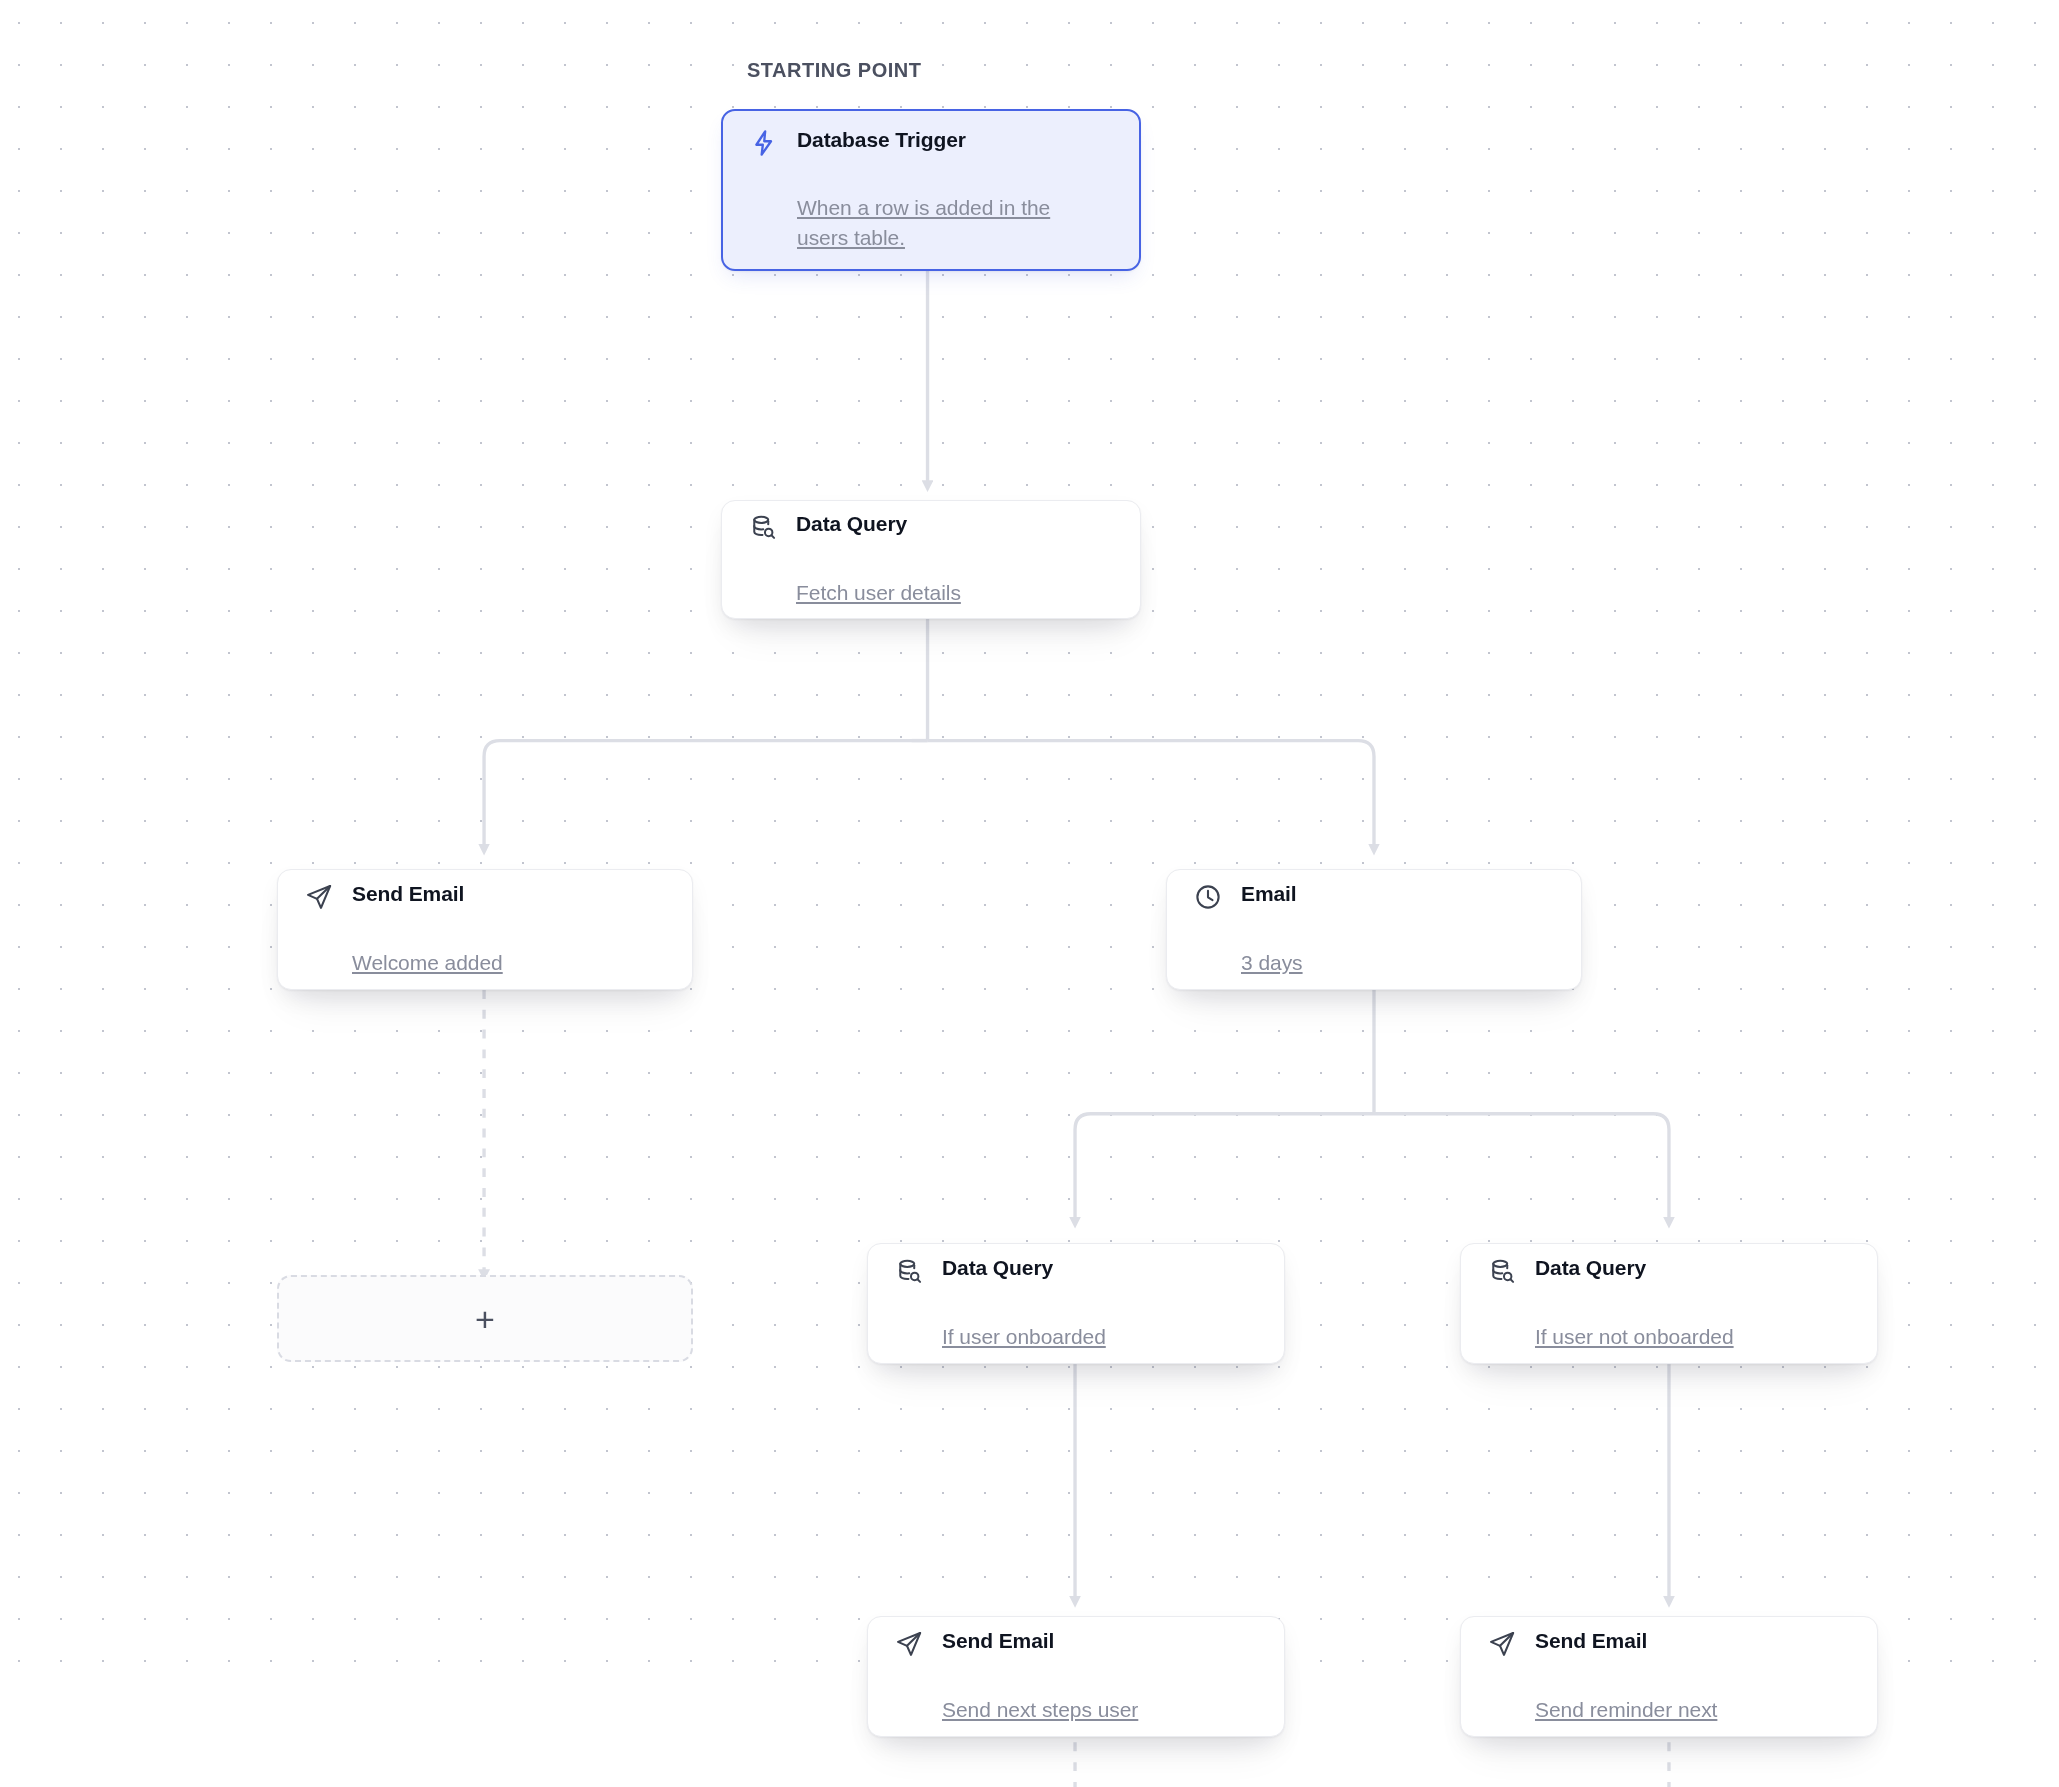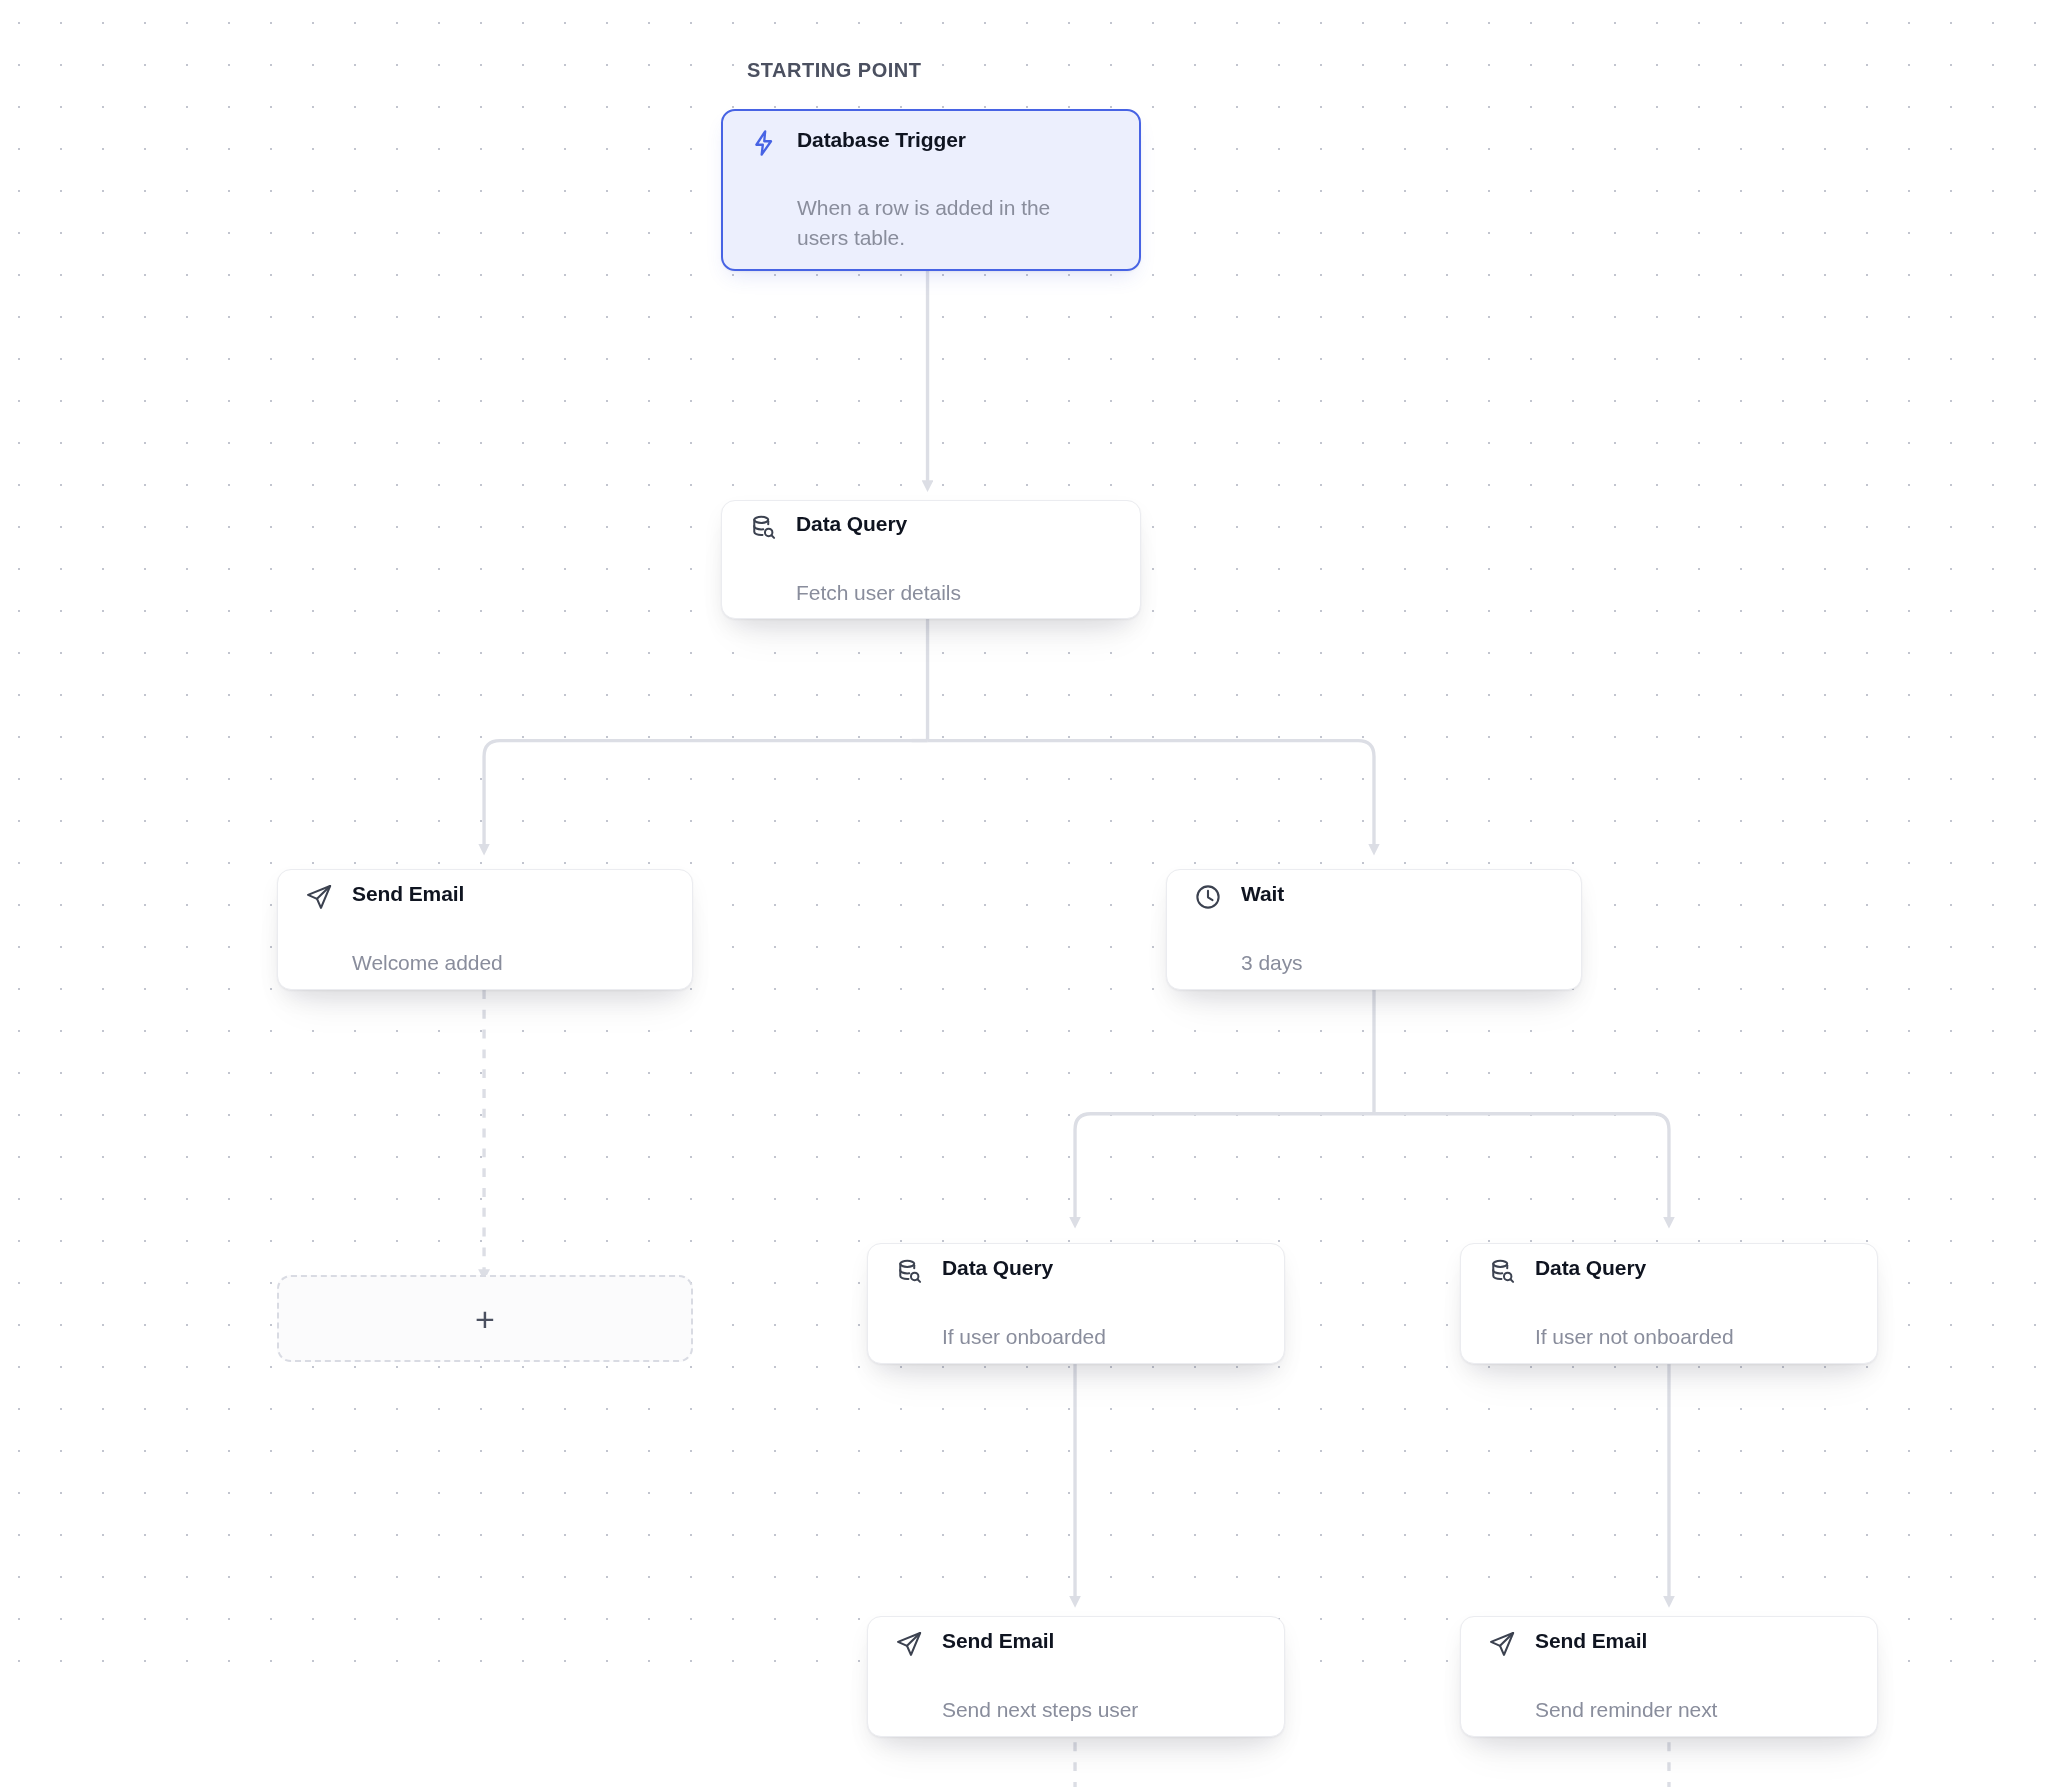--- a/index.html
+++ b/index.html
@@ -103,20 +103,21 @@
     white-space: nowrap;
   }
 
   .node-subtitle {
     font-size: 21px;
     font-weight: 400;
     color: #898d9c;
     line-height: 1.42;
     margin-top: 5px;
     letter-spacing: -0.05px;
+    text-decoration: underline;
   }
 
   .node-subtitle.wrap { white-space: normal; max-width: 257px; }
 
   
   #add-node {
     position: absolute;
     background: #fbfbfc;
     border: 2px dashed #d9dbe3;
     border-radius: 14px;
@@ -225,21 +226,21 @@
 
   <div class="node" style="left:1166px; top:869px; width:416px; height:121px;">
     <div class="node-row">
       <span class="node-icon">
         <svg width="28" height="28" viewBox="0 0 24 24" fill="none" stroke="#3c4250" stroke-width="1.8" stroke-linecap="round" stroke-linejoin="round">
           <circle cx="12" cy="12" r="9.1"></circle>
           <path d="M12 6.6 V12.3 L15.9 14.6"></path>
         </svg>
       </span>
       <span class="node-text">
-        <span class="node-title">Wait</span>
+        <span class="node-title">Email</span>
         <span class="node-subtitle">3 days</span>
       </span>
     </div>
   </div>
 
   <div id="add-node" style="left:277px; top:1275px; width:416px; height:87px;">
     <span class="plus">+</span>
   </div>
 
   <div class="node" style="left:867px; top:1243px; width:418px; height:121px;">

